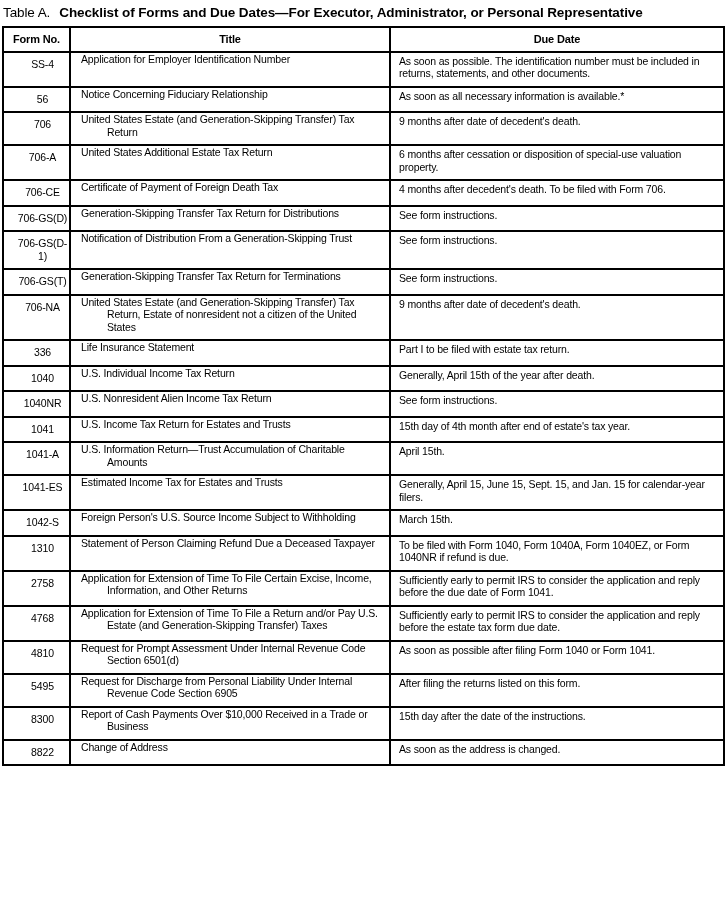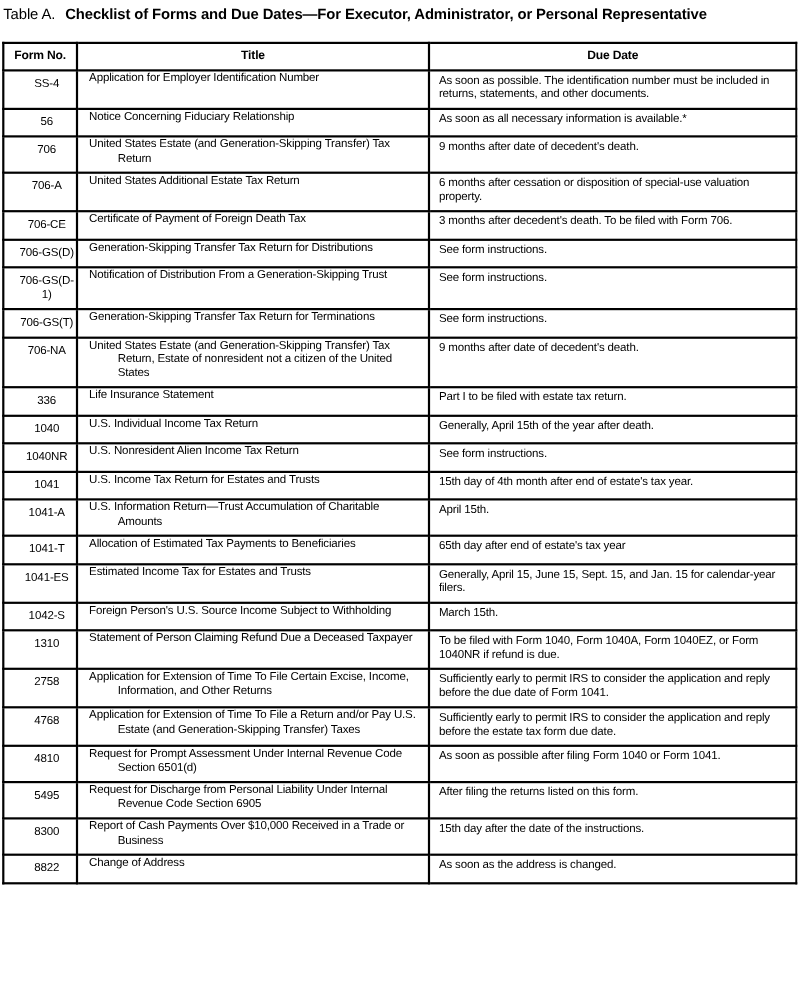--- a/index.html
+++ b/index.html
@@ -11,21 +11,21 @@
     color: #000000;
     font-family: "Liberation Sans", sans-serif;
     overflow: hidden;
   }
   .page {
     width: 725px;
     height: 897px;
     position: relative;
   }
   .page-title {
-    margin: 4px 2px 17px 3px;
+    margin: 4px 2px 5px 3px;
     font-size: 13.5px;
     line-height: 17px;
     letter-spacing: -0.1px;
     white-space: nowrap;
   }
   .page-title .prefix {
     font-weight: normal;
     margin-right: 9px;
   }
   .page-title .main {
@@ -112,21 +112,21 @@
 
   <tr>
     <td class="form-no-cell">706-A</td>
     <td class="title-cell">United States Additional Estate Tax Return</td>
     <td class="due-date-cell">6 months after cessation or disposition of special-use valuation property.</td>
   </tr>
 
   <tr>
     <td class="form-no-cell">706-CE</td>
     <td class="title-cell">Certificate of Payment of Foreign Death Tax</td>
-    <td class="due-date-cell">3 months after decedent's death. To be filed with Form 706.</td>
+    <td class="due-date-cell">4 months after decedent's death. To be filed with Form 706.</td>
   </tr>
 
   <tr>
     <td class="form-no-cell">706-GS(D)</td>
     <td class="title-cell">Generation-Skipping Transfer Tax Return for Distributions</td>
     <td class="due-date-cell">See form instructions.</td>
   </tr>
 
   <tr>
     <td class="form-no-cell">706-GS(D-1)</td>
@@ -169,25 +169,20 @@
     <td class="title-cell">U.S. Income Tax Return for Estates and Trusts</td>
     <td class="due-date-cell">15th day of 4th month after end of estate's tax year.</td>
   </tr>
 
   <tr>
     <td class="form-no-cell">1041-A</td>
     <td class="title-cell">U.S. Information Return—Trust Accumulation of Charitable Amounts</td>
     <td class="due-date-cell">April 15th.</td>
   </tr>
 
-  <tr>
-    <td class="form-no-cell">1041-T</td>
-    <td class="title-cell">Allocation of Estimated Tax Payments to Beneficiaries</td>
-    <td class="due-date-cell">65th day after end of estate's tax year</td>
-  </tr>
 
   <tr>
     <td class="form-no-cell">1041-ES</td>
     <td class="title-cell">Estimated Income Tax for Estates and Trusts</td>
     <td class="due-date-cell">Generally, April 15, June 15, Sept. 15, and Jan. 15 for calendar-year filers.</td>
   </tr>
 
 
   <tr>
     <td class="form-no-cell">1042-S</td>

